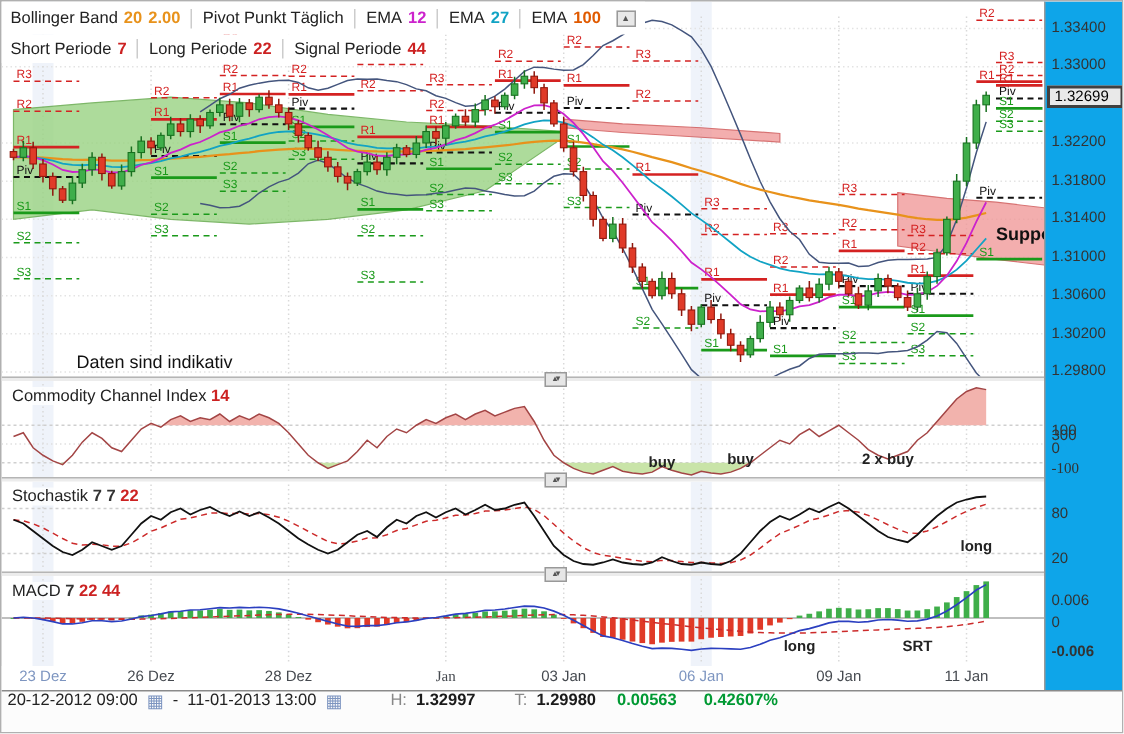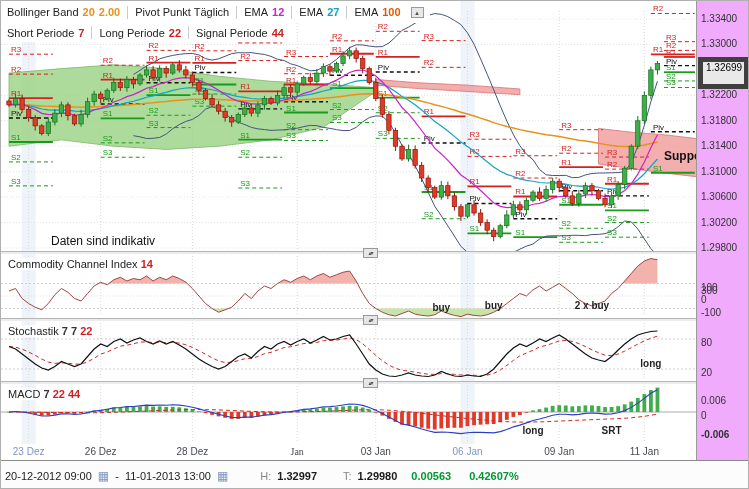--- a/index.html
+++ b/index.html
@@ -17,30 +17,30 @@
   .collapse{margin-left:10px;width:13px;height:11px;border:1px solid #999;background:#e8e8e8;
             font-size:7px;line-height:10px;text-align:center;color:#555;cursor:pointer}
   .divider{position:absolute;left:0;width:695px;height:3px;background:#ececec;
            border-top:1px solid #b5b5b5;z-index:6}
   .handle{position:absolute;left:362px;top:-4px;width:15px;height:10px;background:#e6e6e6;
           border:1px solid #999;font-size:6px;line-height:8px;letter-spacing:-1px;
           text-align:center;color:#555;cursor:row-resize}
   .plabel{position:absolute;left:4px;z-index:4;font-size:11px;color:#222;
           background:rgba(255,255,255,.78);padding:0 3px;white-space:nowrap}
   .plabel b{font-weight:700}
-  .yaxis{position:absolute;left:695px;top:0;width:54px;height:459px;background:#f0abfc;
+  .yaxis{position:absolute;left:695px;top:0;width:54px;height:459px;background:#0ea5e9;
          border-left:1px solid #9a9a9a;z-index:6}
   .ylab{position:absolute;left:4px;font-size:10px;color:#333;white-space:nowrap}
-  .curprice{position:absolute;left:1px;width:51px;background:#e9e9e9;border:5px solid #404040;
-            font-size:10px;color:#000;padding:0 3px;height:32px;line-height:12px}
+  .curprice{position:absolute;left:1px;width:51px;background:#e9e9e9;border:2px solid #404040;
+            font-size:10px;color:#000;padding:0 3px;height:15px;line-height:12px}
   .xaxis{position:absolute;top:443px;left:0;width:695px;height:16px;background:#fff;z-index:3}
   .xlab{position:absolute;top:2px;font-size:10px;color:#45494f;transform:translateX(-50%);white-space:nowrap}
   .xlab.muted{color:#7d95c0}
   .statusbar{position:absolute;top:459px;left:0;width:749px;height:30px;background:#fcfcfc;
-             border-top:1px solid #8a8a8a;display:flex;align-items:center;gap:6px;
+             border-top:1px solid #8a8a8a;display:flex;gap:6px;
              padding:0 4px;font-size:11px;color:#222;z-index:7}
   .statusbar .val{font-weight:700;color:#1a1a1a}
   .statusbar .lab{color:#888}
   .statusbar .chg{color:#009933;font-weight:700}
   .cal{color:#7d95c0;font-size:12px;cursor:pointer;line-height:12px}
   .chart-anno{position:absolute;z-index:4;color:#111;white-space:nowrap}
 </style>
 </head>
 <body>
 
@@ -706,21 +706,21 @@
       <div class="ylab" style="top: 113.778px;">1.31800</div>
       <div class="ylab" style="top: 139.222px;">1.31400</div>
       <div class="ylab" style="top: 164.667px;">1.31000</div>
       <div class="ylab" style="top: 190.111px;">1.30600</div>
       <div class="ylab" style="top: 215.556px;">1.30200</div>
       <div class="ylab" style="top: 241px;">1.29800</div>
       <div class="curprice" style="top: 55.5914px;">1.32699</div>
       <div class="ylab" style="top: 255.5px; margin-top: 28px;">300</div>
       <div class="ylab" style="top: 280.5px;">100</div>
       <div class="ylab" style="top: 293px;">0</div>
-      <div class="ylab" style="top: 305.5px;">-100</div>
+      <div class="ylab" style="top: 305.5px; font-family: Liberation Serif, serif;">-100</div>
       <div class="ylab" style="top: 336px;">80</div>
       <div class="ylab" style="top: 366px;">20</div>
       <div class="ylab" style="top: 394px;">0.006</div>
       <div class="ylab" style="top: 409px;">0</div>
       <div class="ylab" style="top: 428.2px; font-weight: bold;">-0.006</div>
     </div>
 
   <div class="statusbar">
     <span>20-12-2012 09:00</span>
     <span class="cal">▦</span>

